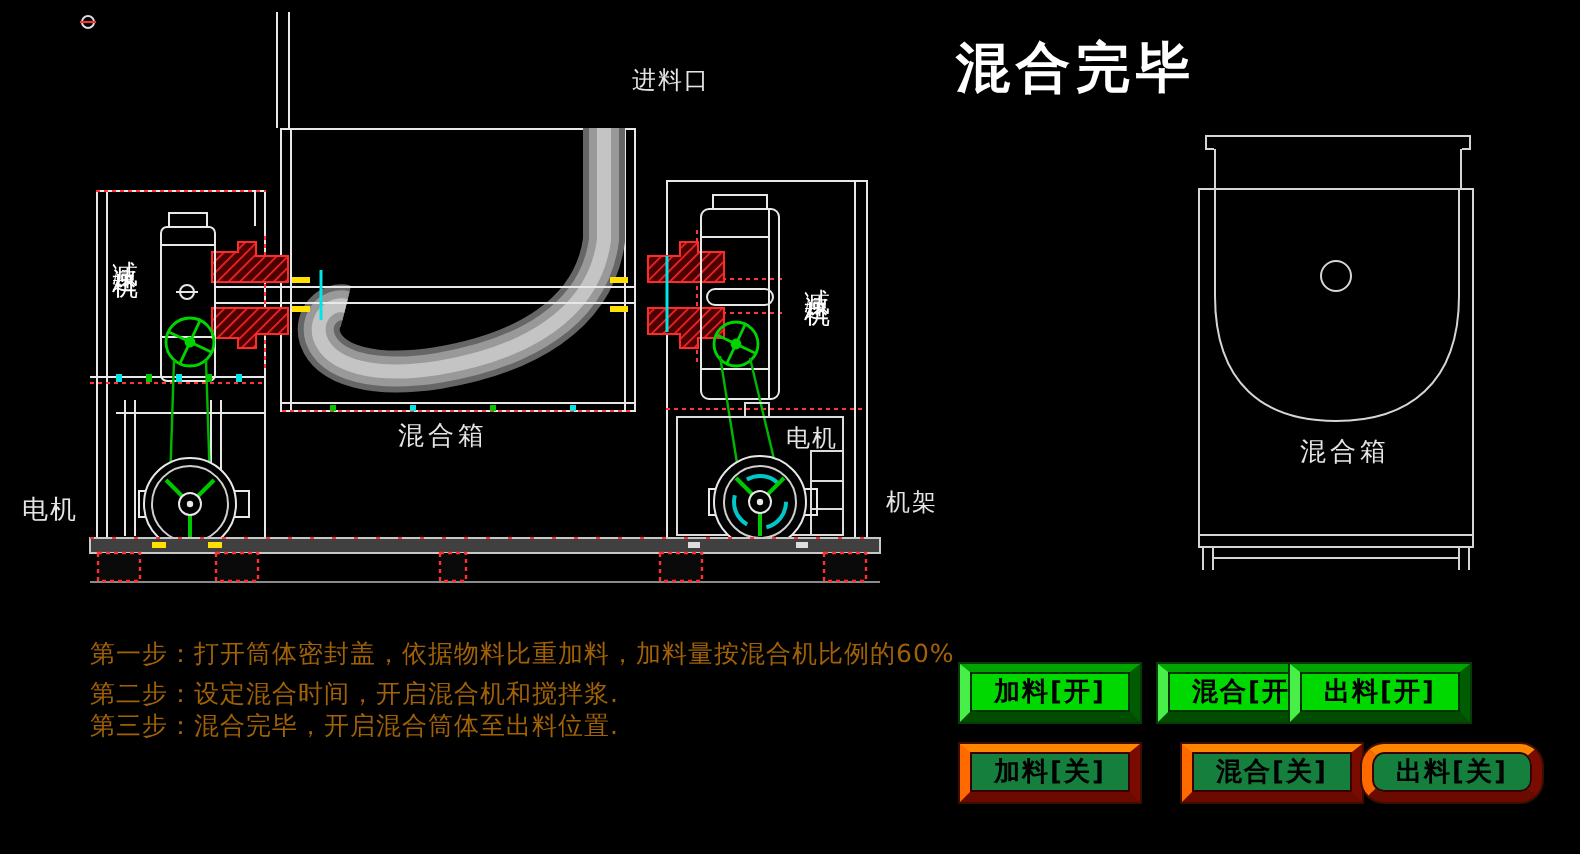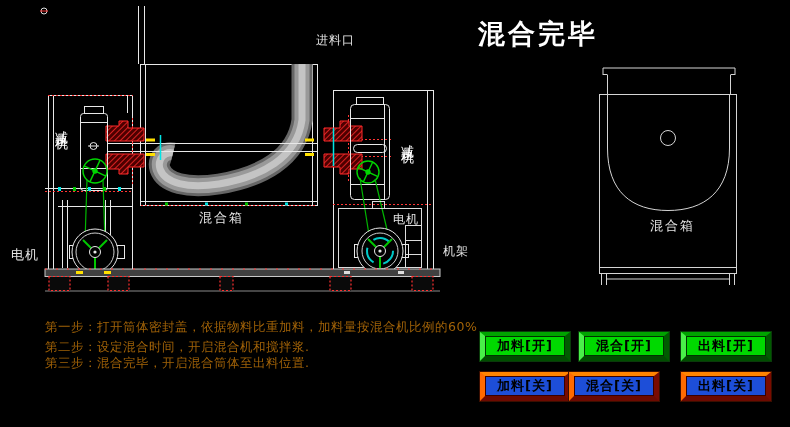--- a/index.html
+++ b/index.html
@@ -12,21 +12,21 @@
   #page-title{position:absolute;left:478px;top:16px;font-size:27px;font-weight:bold;
         color:#fff;letter-spacing:3px;}
   .step{position:absolute;left:45px;color:#a16207;font-size:12.5px;white-space:nowrap;letter-spacing:0.5px;}
   .btn{position:absolute;width:90px;height:29px;box-sizing:border-box;
        display:flex;align-items:center;justify-content:center;
        font-size:13px;font-weight:bold;color:#000;cursor:pointer;
        border-style:solid;border-width:4px 5px 5px 5px;letter-spacing:1px;}
   .btn-on{background:#00d900;
        border-color:#00a400 #005c00 #004d00 #49ef49;
        box-shadow:inset 0 0 0 1px #003300,0 0 0 1px #0a3a0a;}
-  .btn-off{background:#1d4ed8;
+  .btn-off{background:#15803d;
        border-color:#ff8400 #7a0b00 #6d0a00 #ff6a00;
        box-shadow:inset 0 0 0 1px #3a0000,0 0 0 1px #3a0e00;}
 </style>
 </head>
 <body>
 
 <svg width="790" height="427" viewBox="0 0 790 427">
   <defs>
     <pattern id="redhatch" width="4" height="4" patternUnits="userSpaceOnUse" patternTransform="rotate(45)">
       <rect width="4" height="4" fill="#4d0000"></rect>
@@ -239,16 +239,16 @@
 <div class="lbl" style="left:650px;top:217px;font-size:13px;letter-spacing:2px;">混合箱</div>
 
 <div id="page-title">混合完毕</div>
 
 <div class="step" style="top:319px;">第一步：打开筒体密封盖，依据物料比重加料，加料量按混合机比例的60%</div>
 <div class="step" style="top:339px;">第二步：设定混合时间，开启混合机和搅拌浆.</div>
 <div class="step" style="top:355px;">第三步：混合完毕，开启混合筒体至出料位置.</div>
 
 <div class="btn btn-on" style="left:480px;top:332px;text-align:right;">加料[开]</div>
 <div class="btn btn-on" style="left:579px;top:332px;">混合[开]</div>
-<div class="btn btn-on" style="left:681px;top:332px;">出料[开]</div>
+<div class="btn btn-on" style="left:645px;top:332px;">出料[开]</div>
 <div class="btn btn-off" style="left:480px;top:372px;">加料[关]</div>
-<div class="btn btn-off" style="left:569px;top:372px;">混合[关]</div>
-<div class="btn btn-off" style="left:681px;top:372px;">出料[关]</div>
+<div class="btn btn-off" style="left:591px;top:372px;">混合[关]</div>
+<div class="btn btn-off" style="left:681px;top:372px;border-radius:11px;">出料[关]</div>
 
 </body></html>

